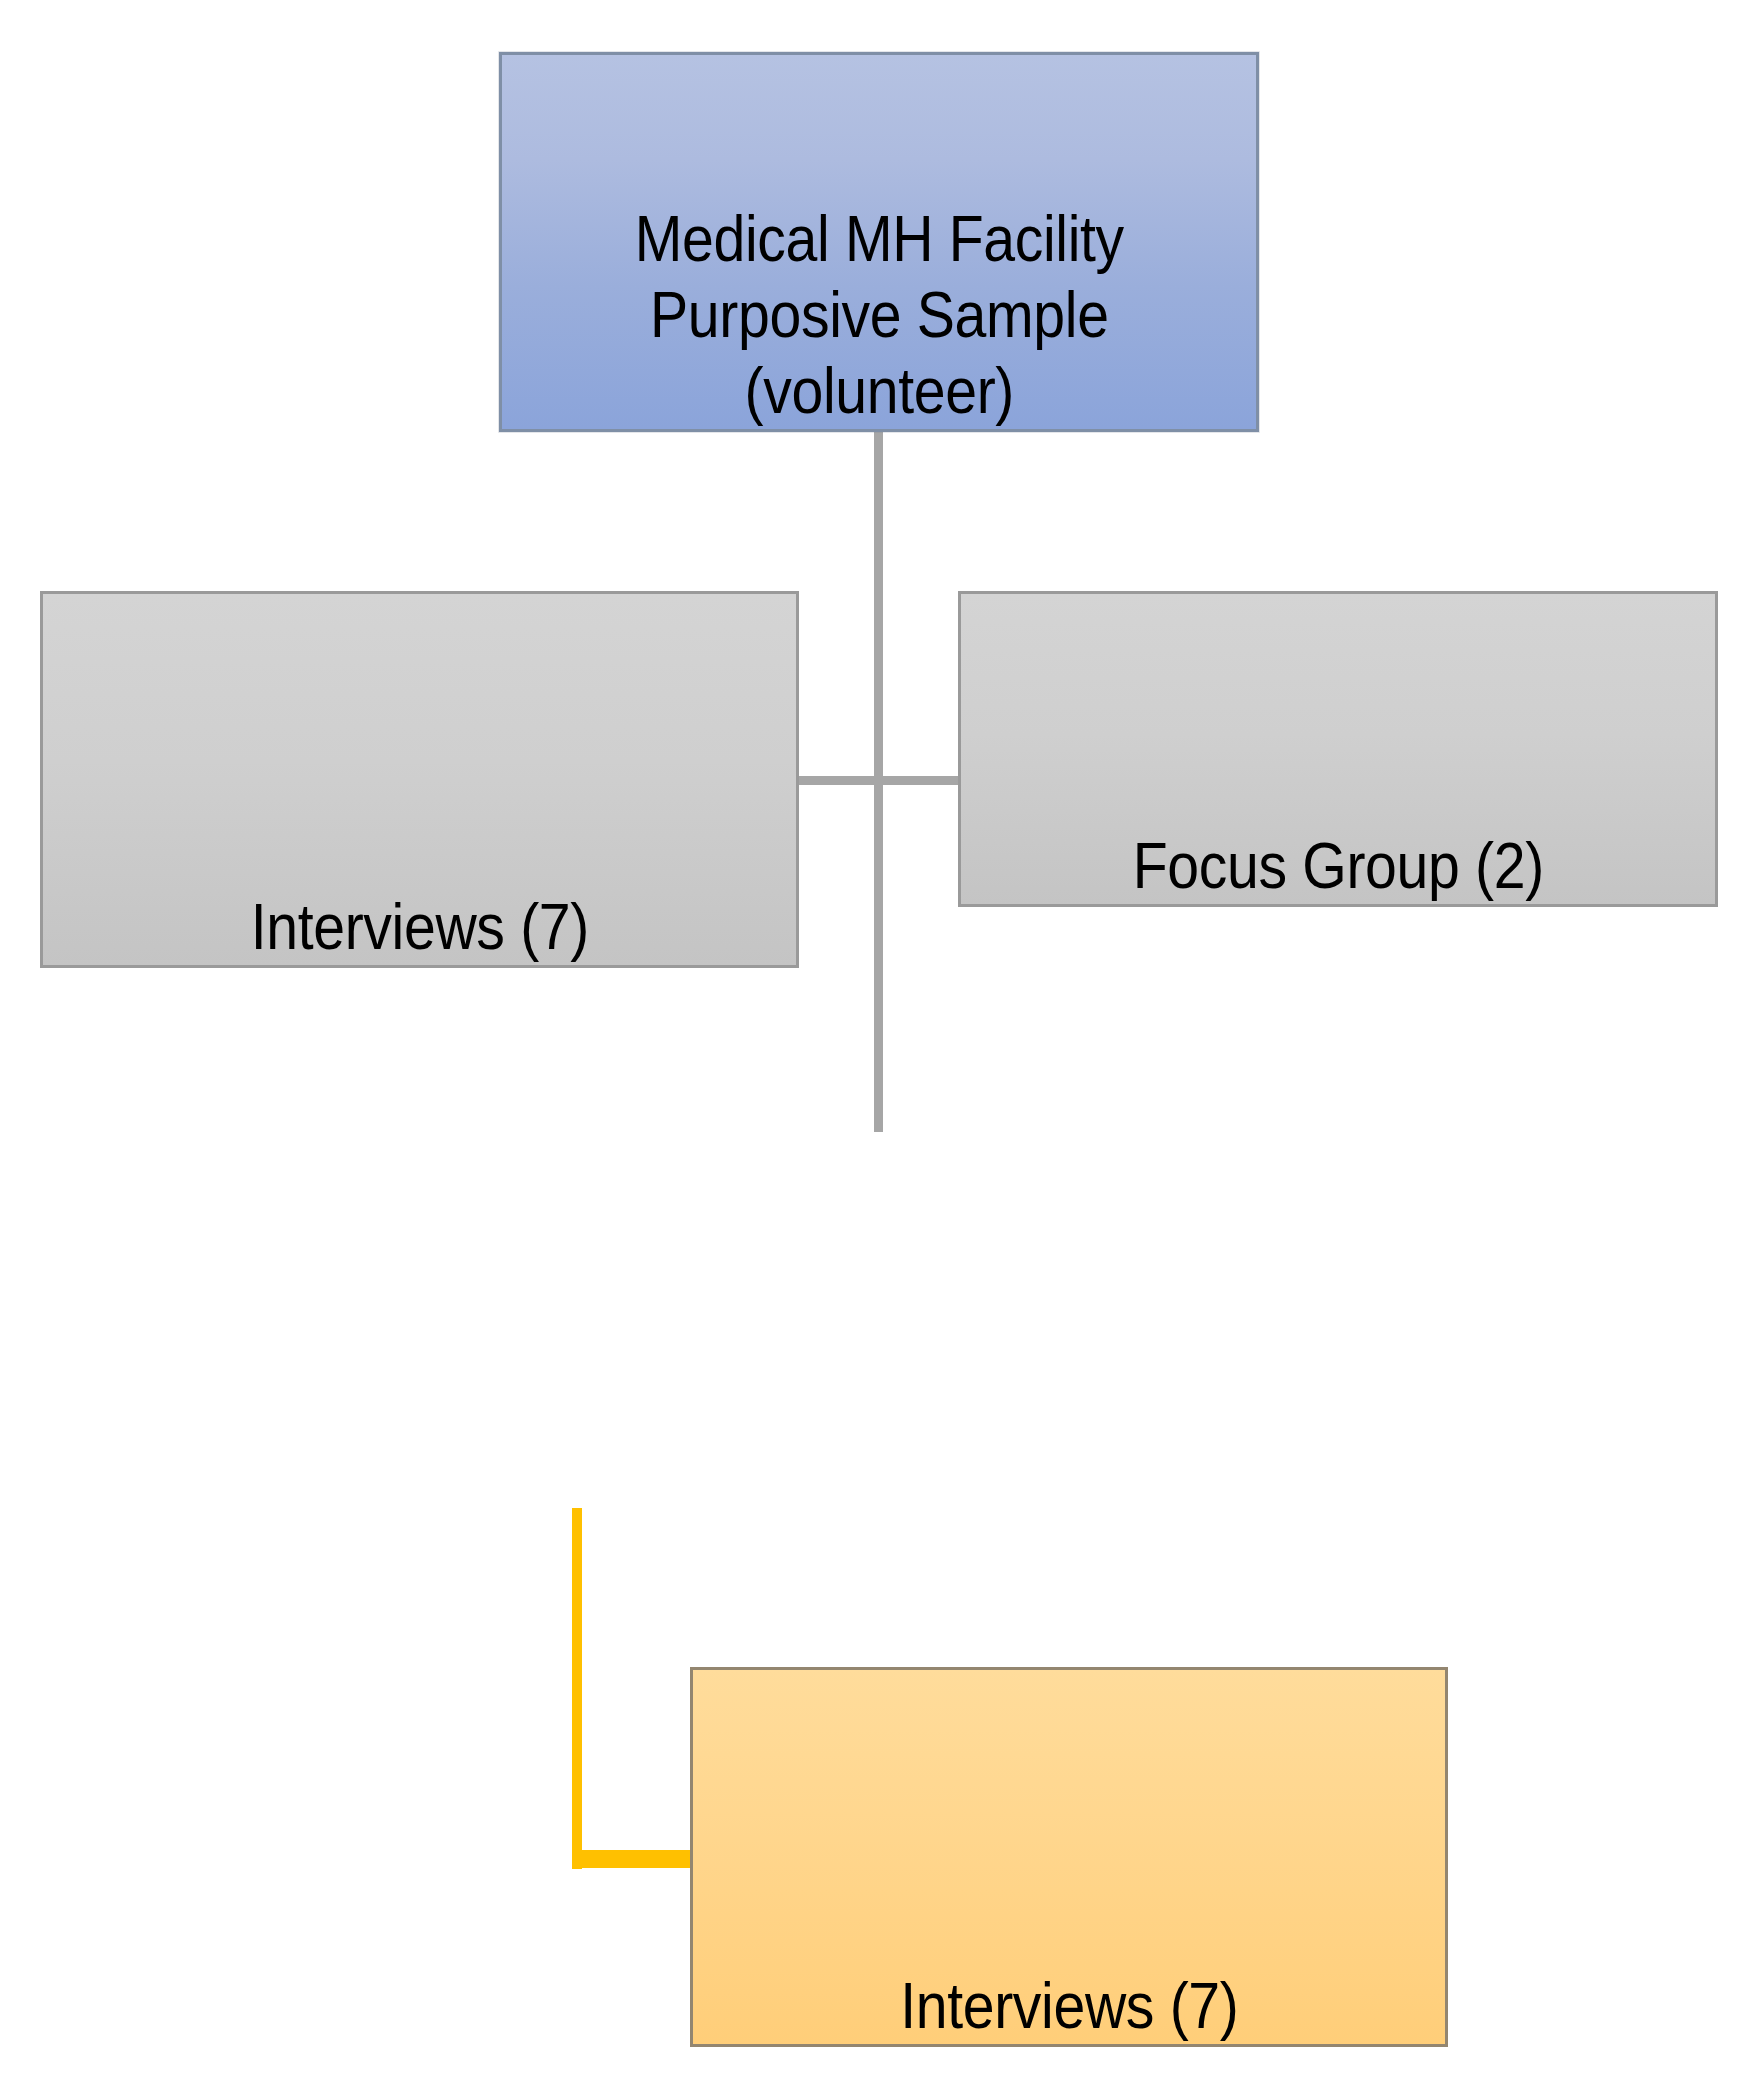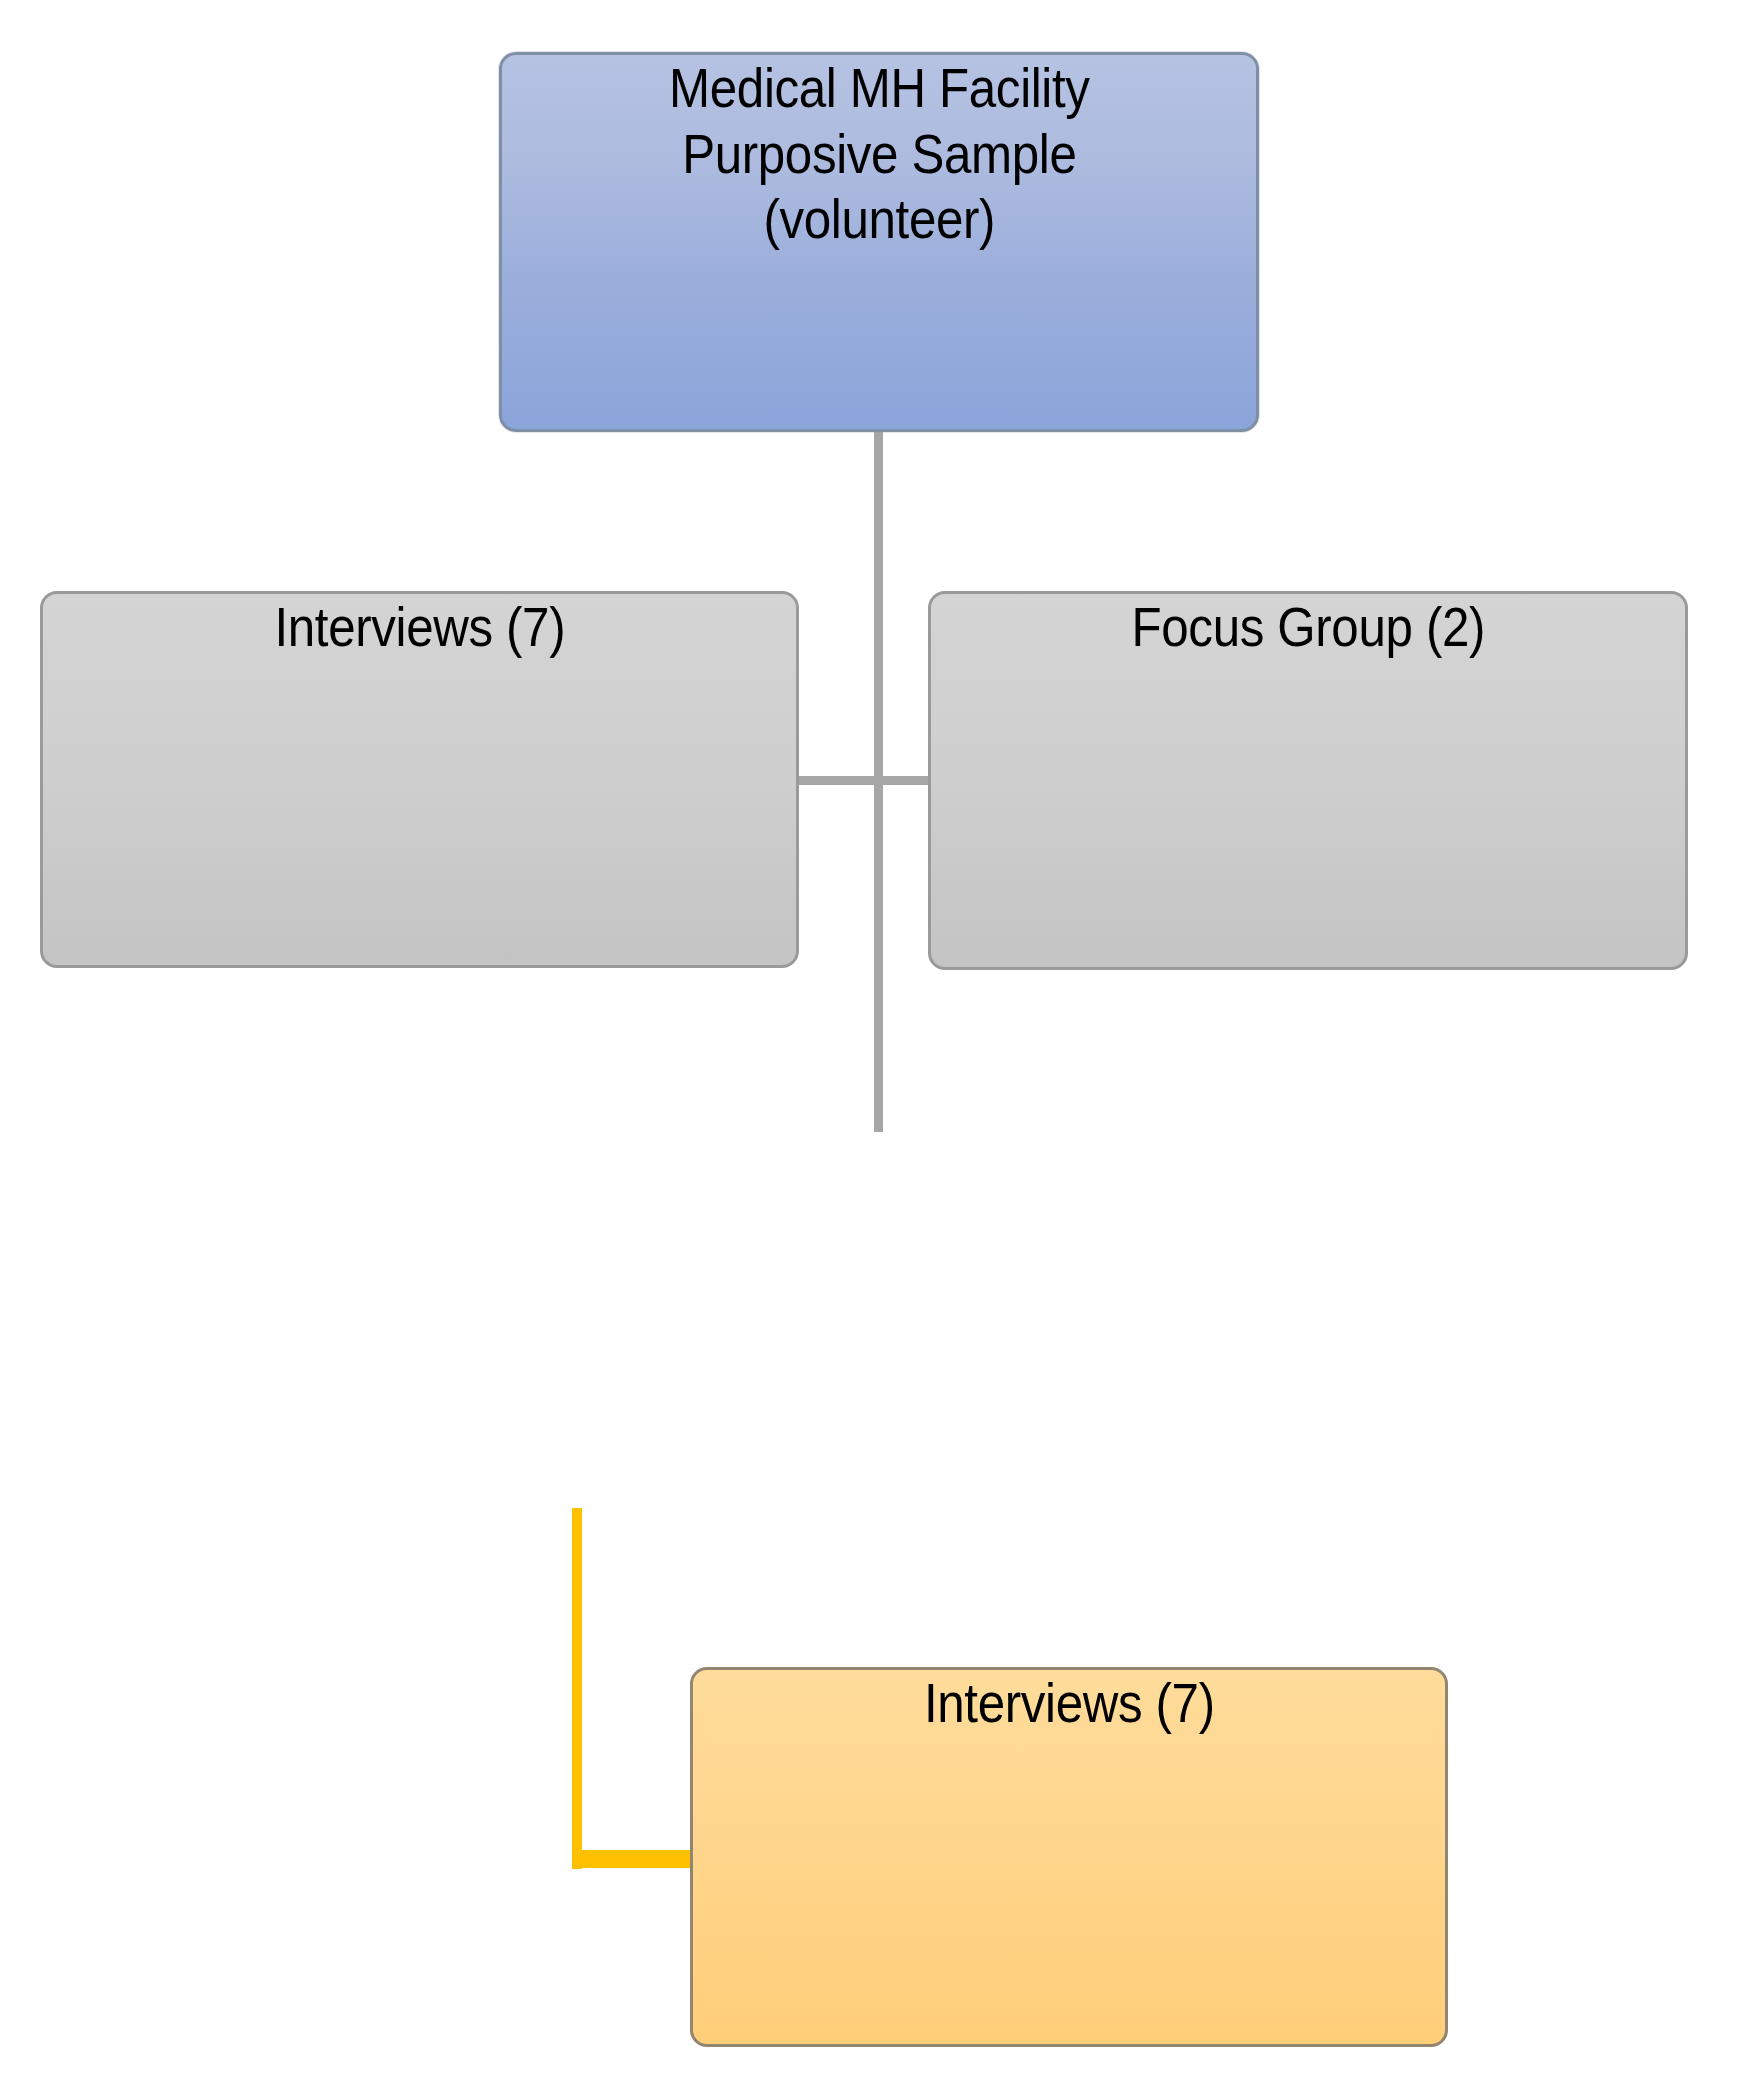--- a/index.html
+++ b/index.html
@@ -16,33 +16,32 @@
     height: 2081px;
     background: #ffffff;
     overflow: hidden;
   }
 
   
   .node {
     position: absolute;
     box-sizing: border-box;
     display: flex;
-    align-items: flex-start;
+    align-items: flex-end;
     justify-content: center;
     text-align: center;
     color: #000000;
     font-family: "Liberation Sans", sans-serif;
-    font-size: 56px;
+    font-size: 65px;
     line-height: 1.17;
     letter-spacing: -0.4px;
     font-weight: 400;
     padding: 0 11.7px;
     
     transform-origin: center center;
-    border-radius: 17px;
   }
   .node .label {
     display: block;
     width: 100%;
     white-space: pre-line;
     transform: scaleX(0.88);
   }
 
   
   .node-blue-grad {
@@ -86,21 +85,21 @@
   <div class="node node-blue-grad" style="left:499px; top:52px; width:760px; height:380px;">
     <span class="label">Medical MH Facility
 Purposive Sample
 (volunteer)</span>
   </div>
 
   <div class="node node-gray" style="left:40px; top:591px; width:759px; height:377px;">
     <span class="label">Interviews (7)</span>
   </div>
 
-  <div class="node node-gray" style="left:928px; top:591px; width:760px; height:379px;">
+  <div class="node node-gray" style="left:958px; top:591px; width:760px; height:316px;">
     <span class="label">Focus Group (2)</span>
   </div>
 
 
   <div class="node node-orange" style="left:690px; top:1667px; width:758px; height:380px;">
     <span class="label">Interviews (7)</span>
   </div>
 
 </div>
 

